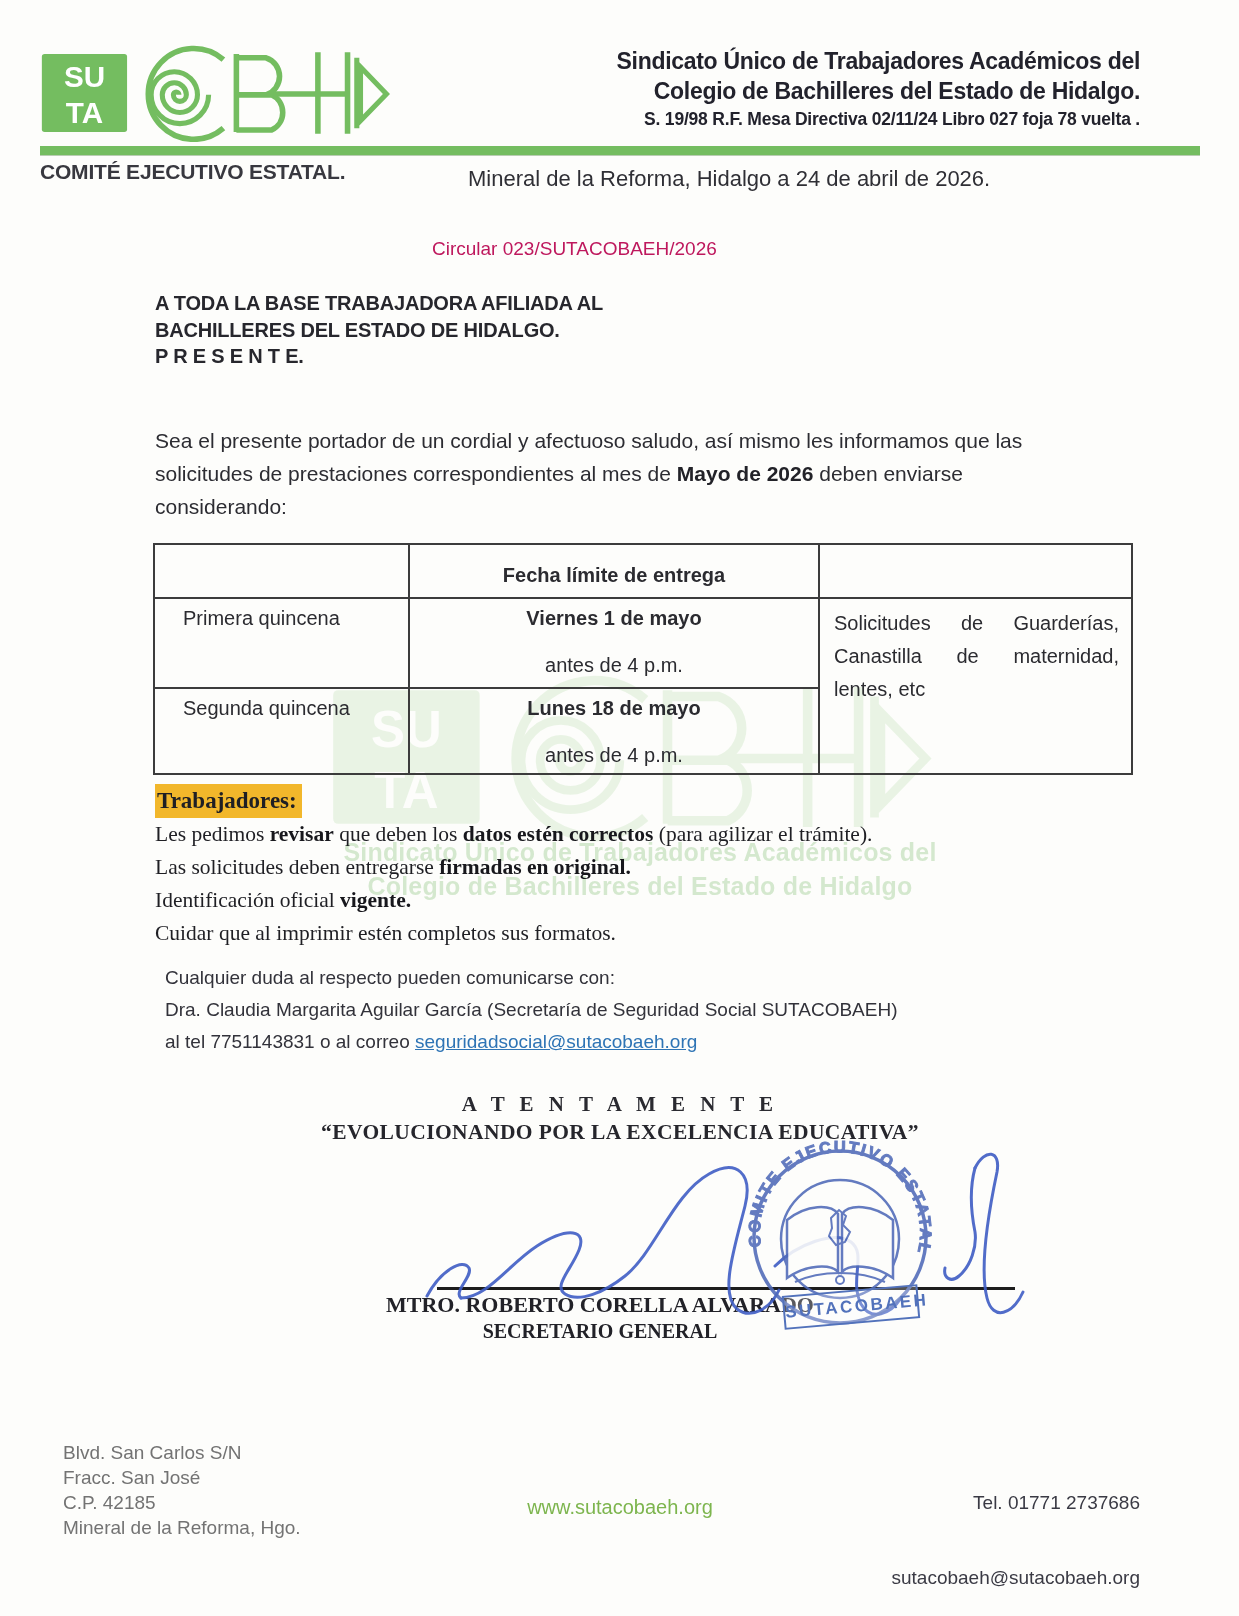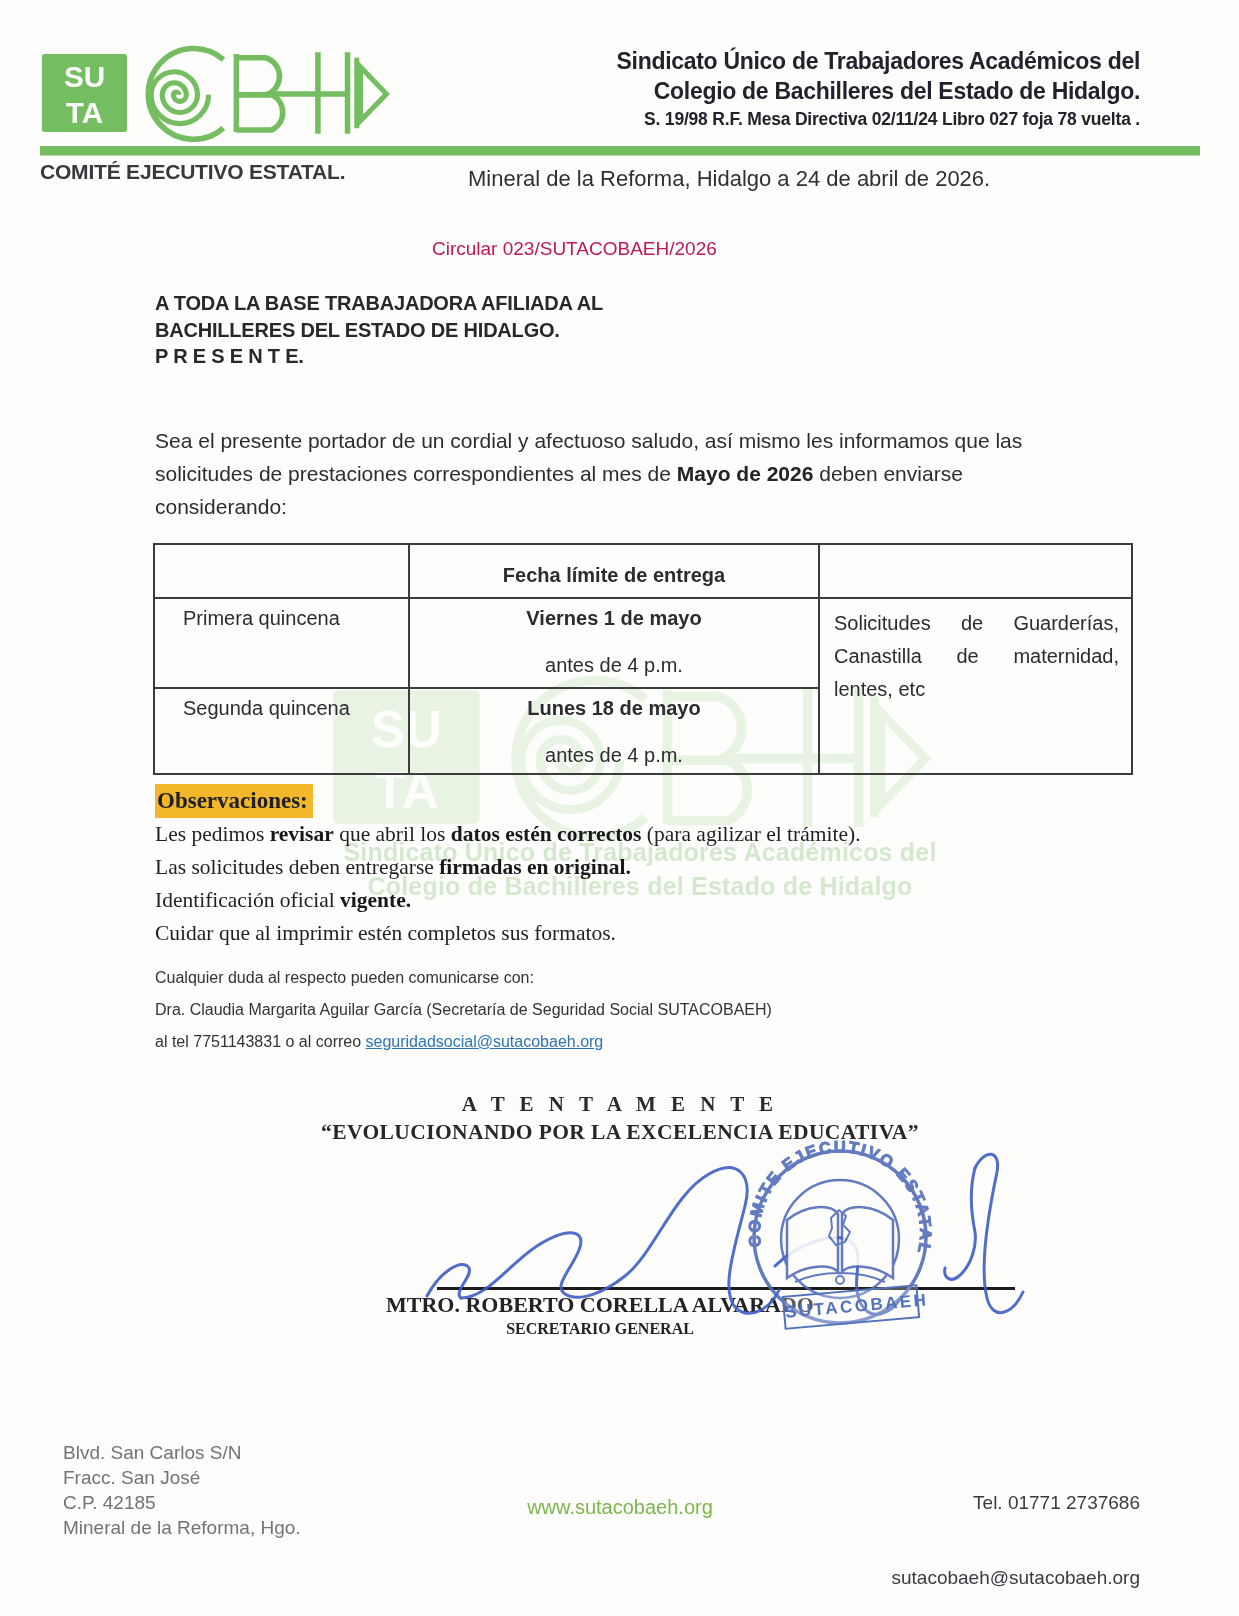--- a/index.html
+++ b/index.html
@@ -34,32 +34,32 @@
   
   .wm{z-index:0;opacity:0.14;}
   .wm-text{z-index:0;left:330px;width:620px;text-align:center;font-weight:bold;font-size:25px;
     color:#79b969;opacity:0.30;letter-spacing:0.2px;}
   
   .obs{left:155px;top:784px;width:860px;font-family:"Liberation Serif",serif;font-size:21.5px;
     line-height:33px;color:#1f1f24;z-index:2;}
   .obs-title{display:inline-block;background:#f2b72b;font-weight:bold;font-size:23px;padding:0 5px 1px 2px;}
   .obs b{color:#17171c;}
   
-  .contact{left:155px;top:962px;font-size:16px;line-height:32px;color:#32323a;z-index:2;}
+  .contact{left:165px;top:962px;font-size:19px;line-height:32px;color:#32323a;z-index:2;}
   .maillink{color:#2e74b5;text-decoration:underline;}
   
   .atent{left:170px;top:1092px;width:900px;text-align:center;font-family:"Liberation Serif",serif;
     font-weight:bold;font-size:21px;color:#2a2a30;letter-spacing:5px;}
   .slogan{left:170px;top:1120px;width:900px;text-align:center;font-family:"Liberation Serif",serif;
     font-weight:bold;font-size:21.5px;color:#26262c;letter-spacing:0.4px;}
   .sig-line{left:437px;top:1287px;width:578px;border-top:3px solid #1d1d1d;z-index:1;}
   .signer-name{left:330px;top:1292px;width:540px;text-align:center;font-family:"Liberation Serif",serif;
     font-weight:bold;font-size:22px;color:#222228;z-index:1;}
   .signer-title{left:330px;top:1320px;width:540px;text-align:center;font-family:"Liberation Serif",serif;
-    font-weight:bold;font-size:16px;color:#222228;z-index:1;}
+    font-weight:bold;font-size:20px;color:#222228;z-index:1;}
   .sig-svg{left:415px;top:1146px;z-index:3;}
   .stamp-svg{left:745px;top:1140px;z-index:4;opacity:0.88;}
   .stamp-rect{left:783px;top:1290px;width:132px;height:30px;border:2.5px solid #5272bb;color:#5272bb;
     font-weight:bold;font-size:17px;letter-spacing:2.5px;text-align:center;line-height:30px;
     transform:rotate(-5deg);z-index:5;background:rgba(255,255,255,0.25);}
   
   .f-address{left:63px;top:1440px;font-size:19px;line-height:25px;color:#737373;}
   .f-web{left:420px;top:1496px;width:400px;text-align:center;font-size:20px;color:#7db54e;}
   .f-contact{top:1440px;right:99px;text-align:right;font-size:19px;line-height:25px;color:#3a3a44;white-space:pre;}
 </style>
@@ -137,22 +137,22 @@
         <td class="c1">Segunda quincena</td>
         <td class="c2">
           <div class="dateb">Lunes 18 de mayo</div>
           <div>antes de 4 p.m.</div>
         </td>
       </tr>
     </tbody>
   </table>
 
   <div class="abs obs">
-    <div><span class="obs-title">Observaciones:</span></div>
-    <div><span>Les pedimos </span><b>revisar</b><span> que abril los </span><b>datos estén correctos</b><span> (para agilizar el trámite).</span></div>
+    <div><span class="obs-title">Trabajadores:</span></div>
+    <div><span>Les pedimos </span><b>revisar</b><span> que deben los </span><b>datos estén correctos</b><span> (para agilizar el trámite).</span></div>
     <div><span>Las solicitudes deben entregarse </span><b>firmadas en original.</b></div>
     <div><span>Identificación oficial </span><b>vigente.</b></div>
     <div>Cuidar que al imprimir estén completos sus formatos.</div>
   </div>
 
   <div class="abs contact">
     <div>Cualquier duda al respecto pueden comunicarse con:</div>
     <div>Dra. Claudia Margarita Aguilar García (Secretaría de Seguridad Social SUTACOBAEH)</div>
     <div><span>al tel 7751143831 o al correo </span><a class="maillink" href="#">seguridadsocial@sutacobaeh.org</a></div>
   </div>

